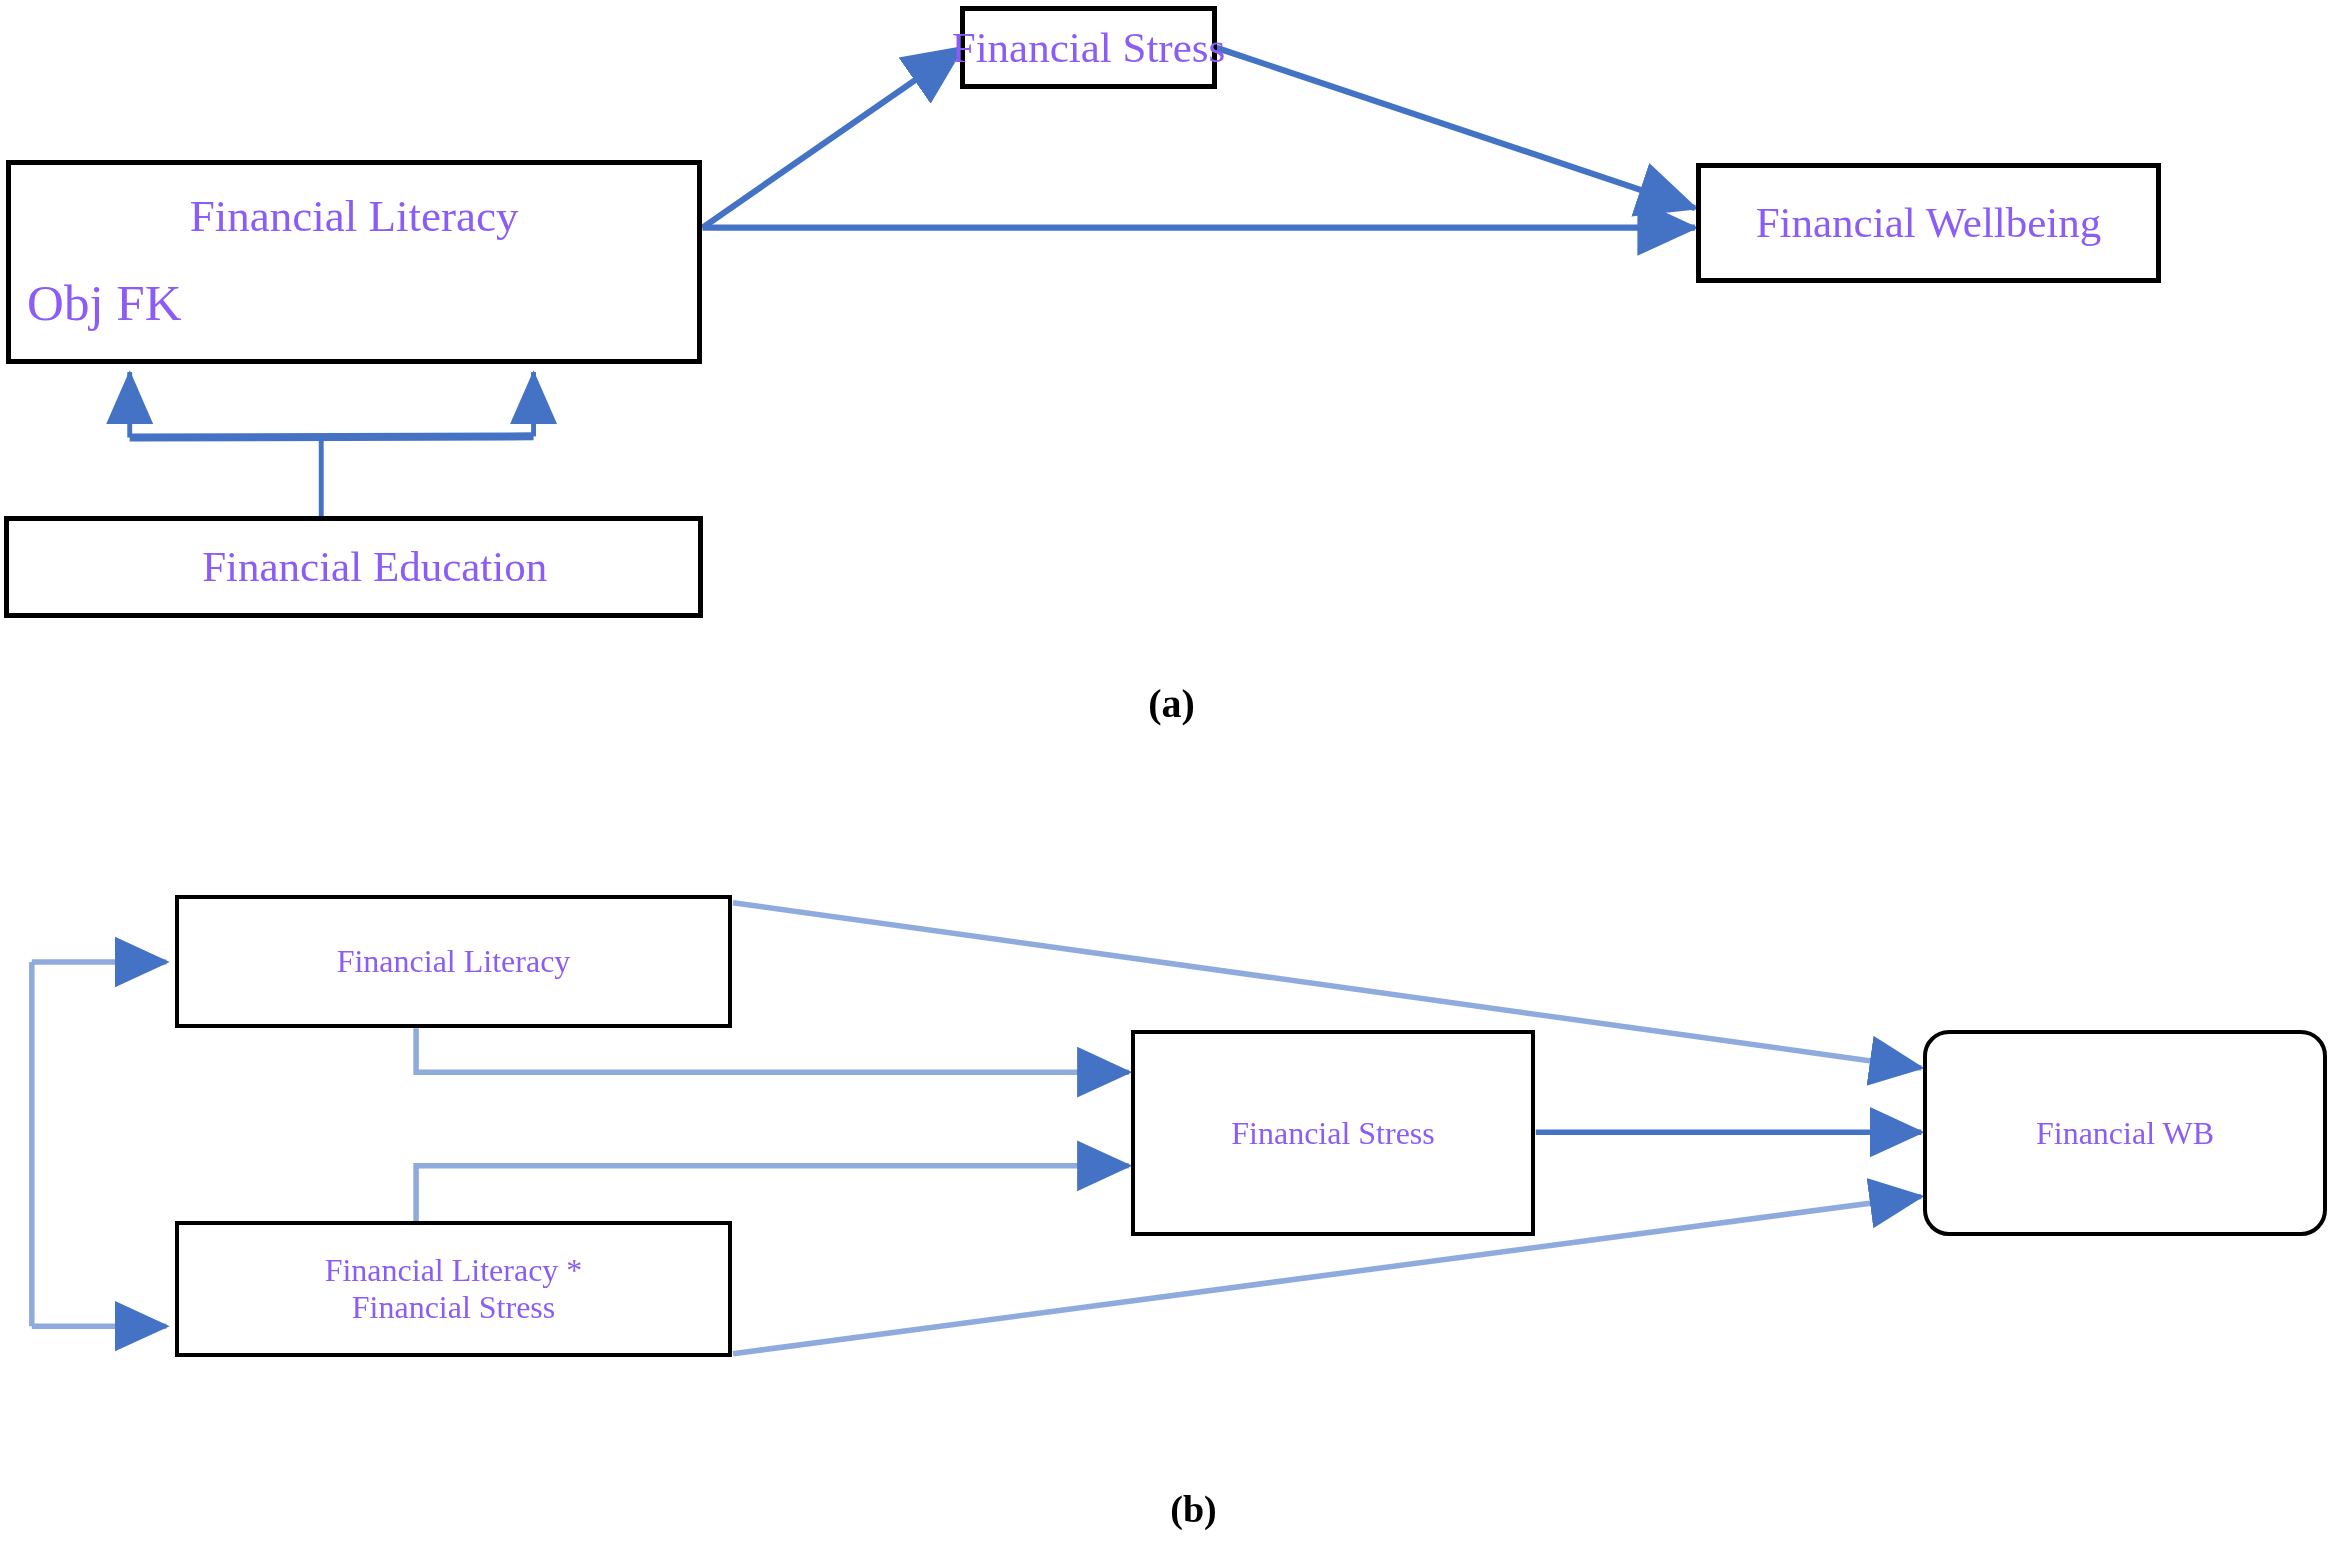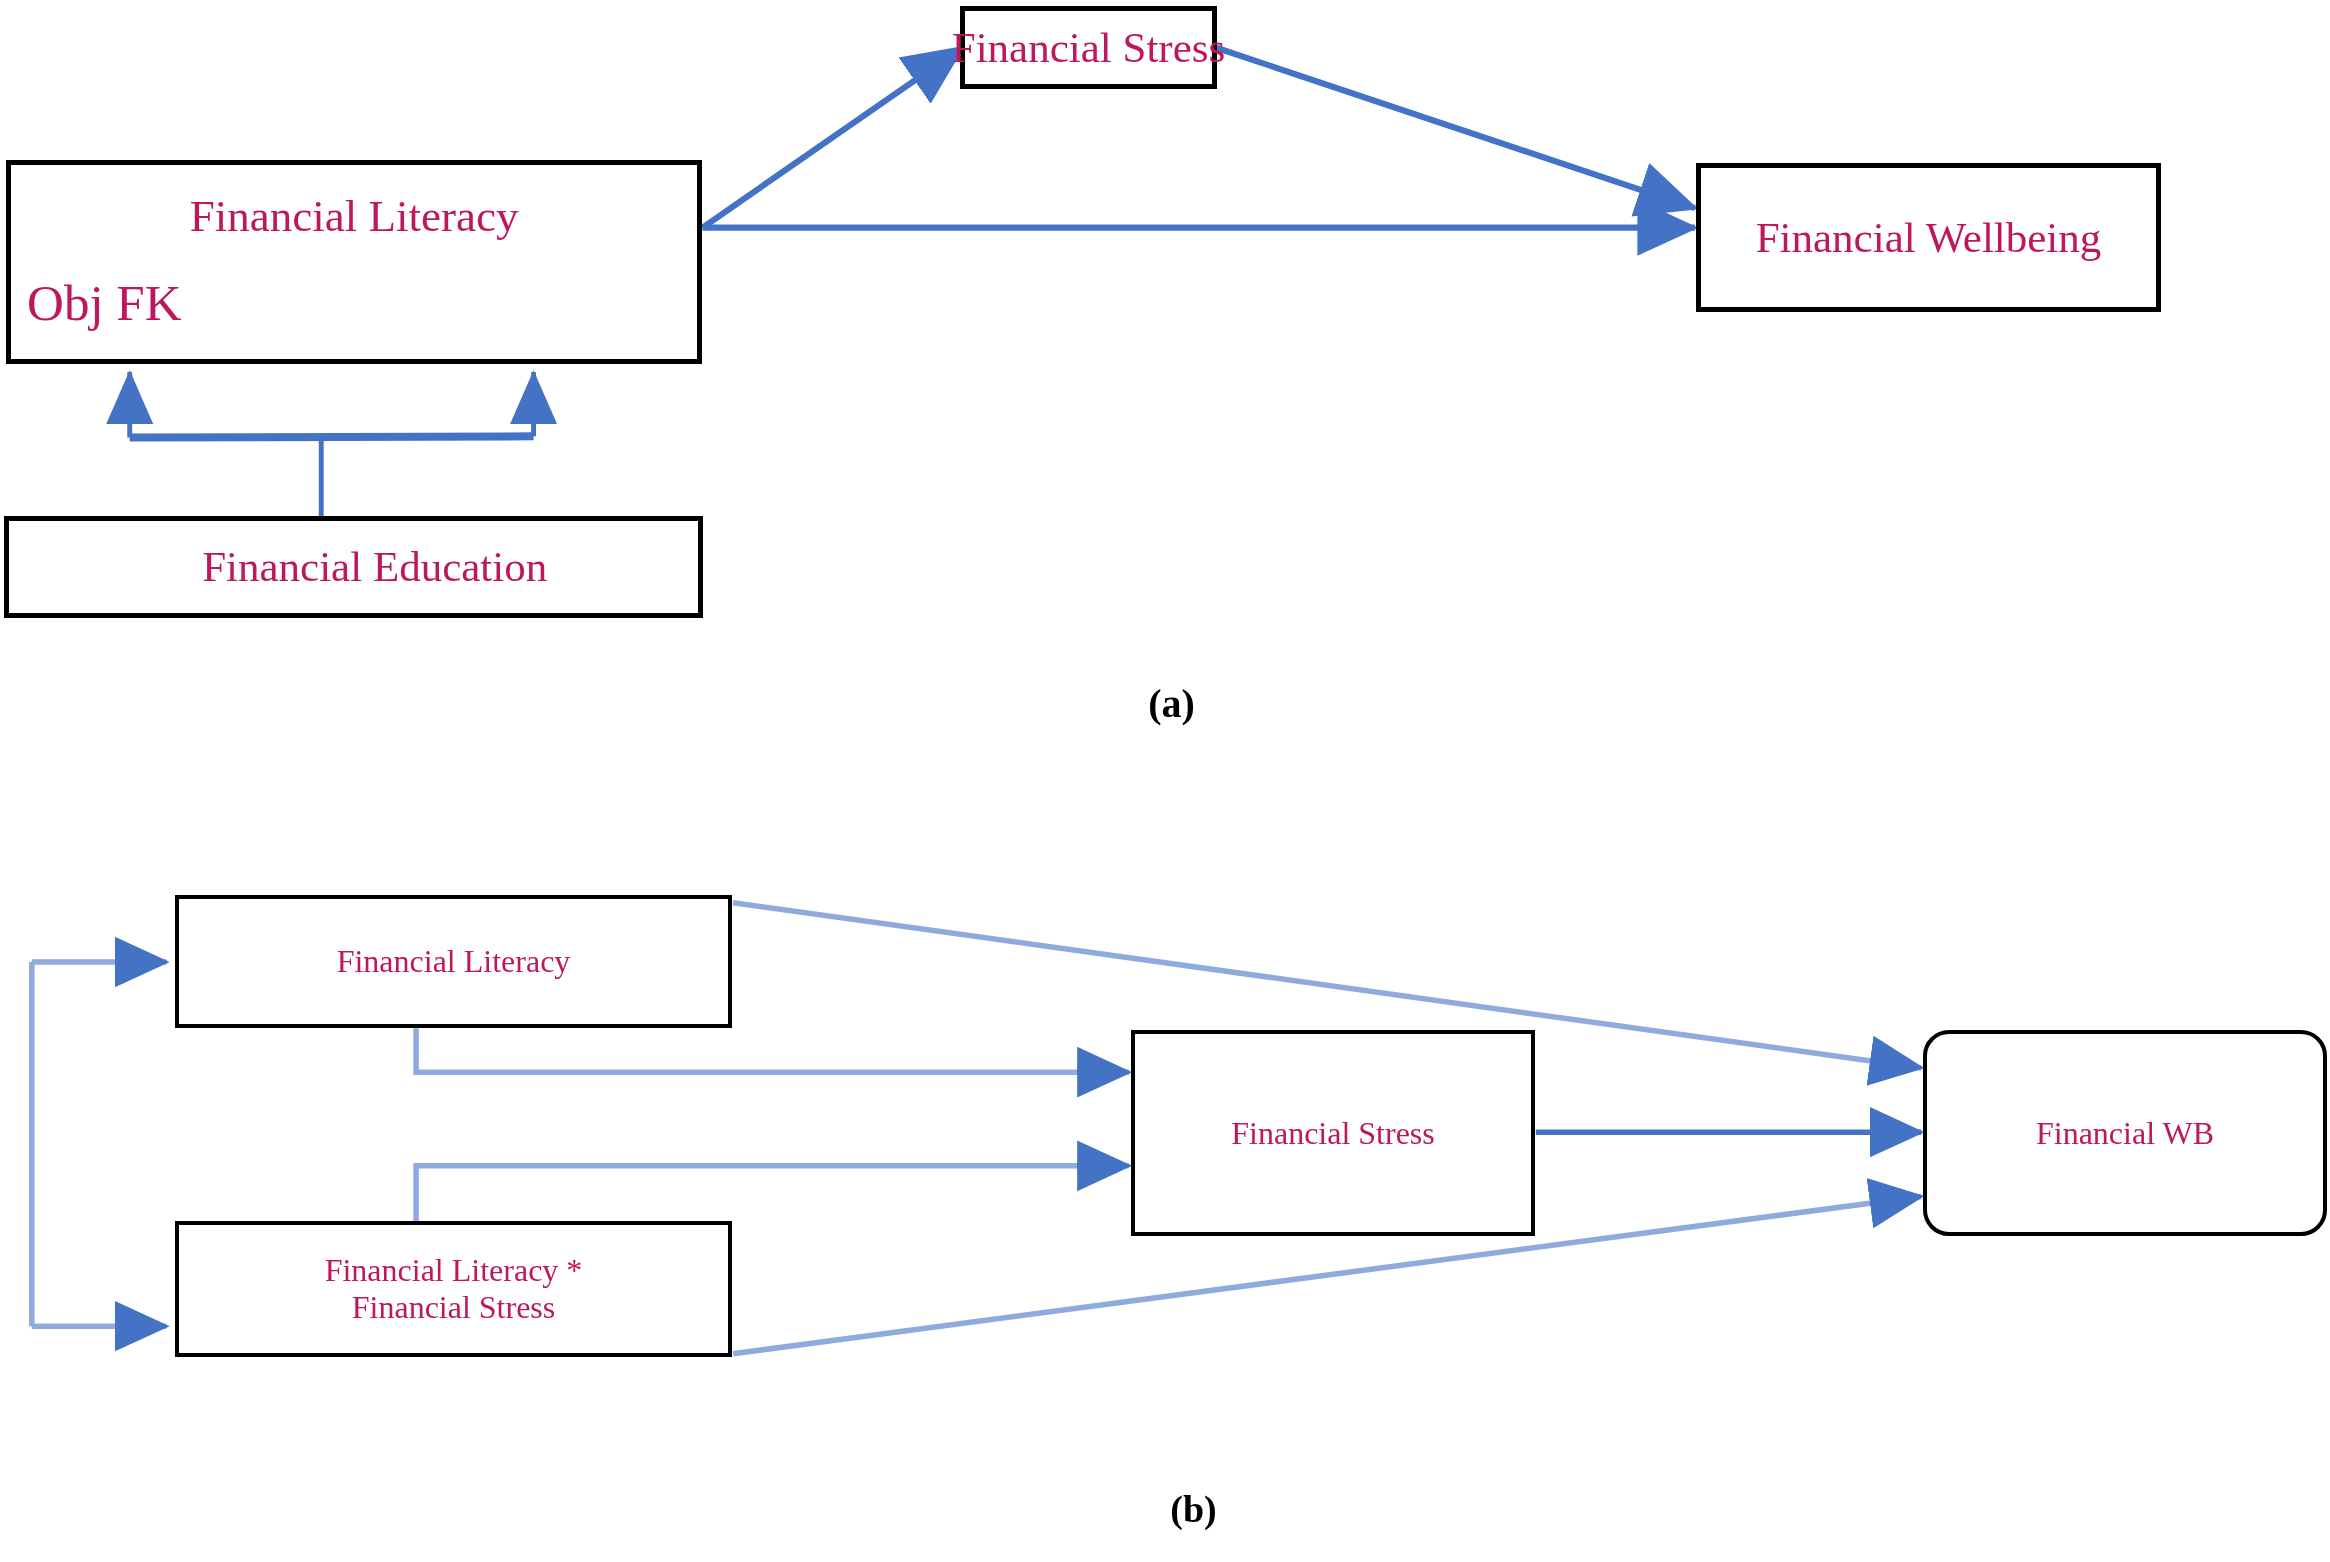--- a/index.html
+++ b/index.html
@@ -1,21 +1,21 @@
 <!DOCTYPE html>
 <html style="font-size:9.8px"><head>
 <meta charset="utf-8">
 <style>
   html,body{margin:0;padding:0;background:#ffffff;}
   body{width:2330px;height:1563px;position:relative;font-family:"Liberation Serif",serif;overflow:hidden;}
   #stage{position:absolute;left:0;top:0;width:2330px;height:1563px;}
   svg.layer{position:absolute;left:0;top:0;width:2330px;height:1563px;overflow:visible;}
   .node{position:absolute;background:#ffffff;border:5.5px solid #000000;box-sizing:border-box;
         display:flex;flex-direction:column;align-items:center;justify-content:center;}
-  .node .lbl{font-family:"Liberation Serif",serif;color:#be185d;white-space:nowrap;line-height:1.15;}
+  .node .lbl{font-family:"Liberation Serif",serif;color:#8b5cf6;white-space:nowrap;line-height:1.15;}
   .node.inner{border-width:4.3px;}
   .panel-cap{position:absolute;font-family:"Liberation Serif",serif;font-weight:bold;color:#000;
              text-align:center;}
   
   .t-a-big{font-size:45px;}
   .t-a-sub{font-size:51px;}
   .t-a-mid{font-size:43px;}
   
   .t-b{font-size:32px;}
   .row-sub{display:flex;flex-direction:row;align-items:baseline;justify-content:space-between;width:100%;
@@ -93,21 +93,21 @@
     <div class="lbl t-a-big">Financial Literacy</div>
     <div class="row-sub">
       <span class="lbl t-a-sub">Obj FK</span>
     </div>
   </div>
 
   <div class="node" style="left:960px;top:6.1px;width:257px;height:83px;">
     <div class="lbl t-a-mid">Financial Stress</div>
   </div>
 
-  <div class="node" style="left:1696px;top:163px;width:465px;height:149px;">
+  <div class="node" style="left:1696px;top:163px;width:465px;height:120px;">
     <div class="lbl t-a-mid">Financial Wellbeing</div>
   </div>
 
   <div class="node" style="left:3.7px;top:516px;width:699px;height:102px;padding-left:43px;">
     <div class="lbl t-a-mid">Financial Education</div>
   </div>
 
   <div class="panel-cap" style="left:1135px;top:680px;width:73px;font-size:40px;">(a)</div>
 
   <div class="node inner" style="left:175px;top:895px;width:557px;height:133px;">

